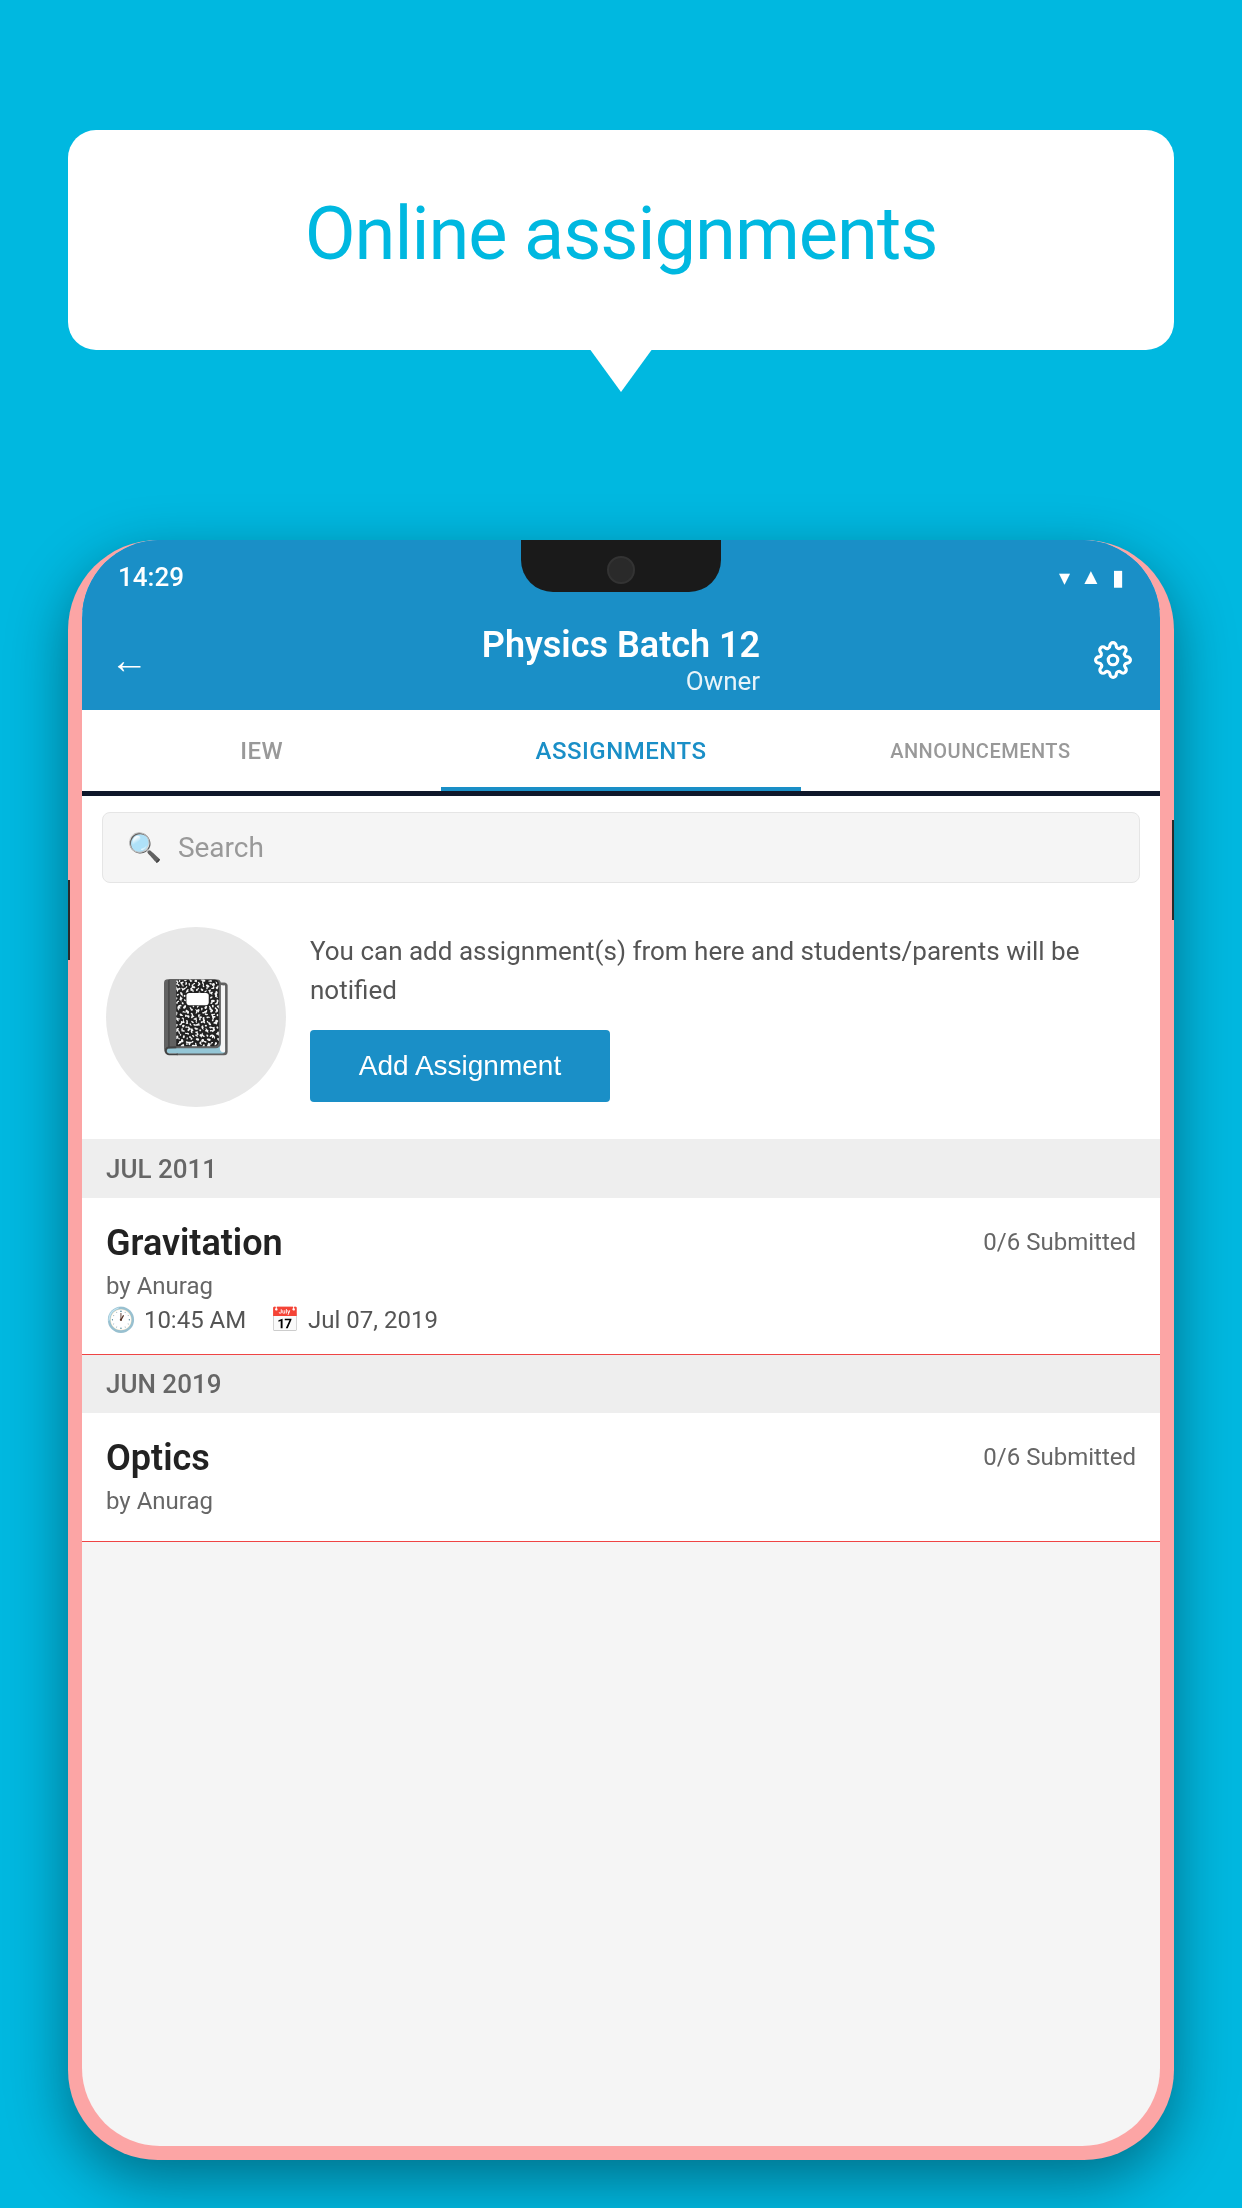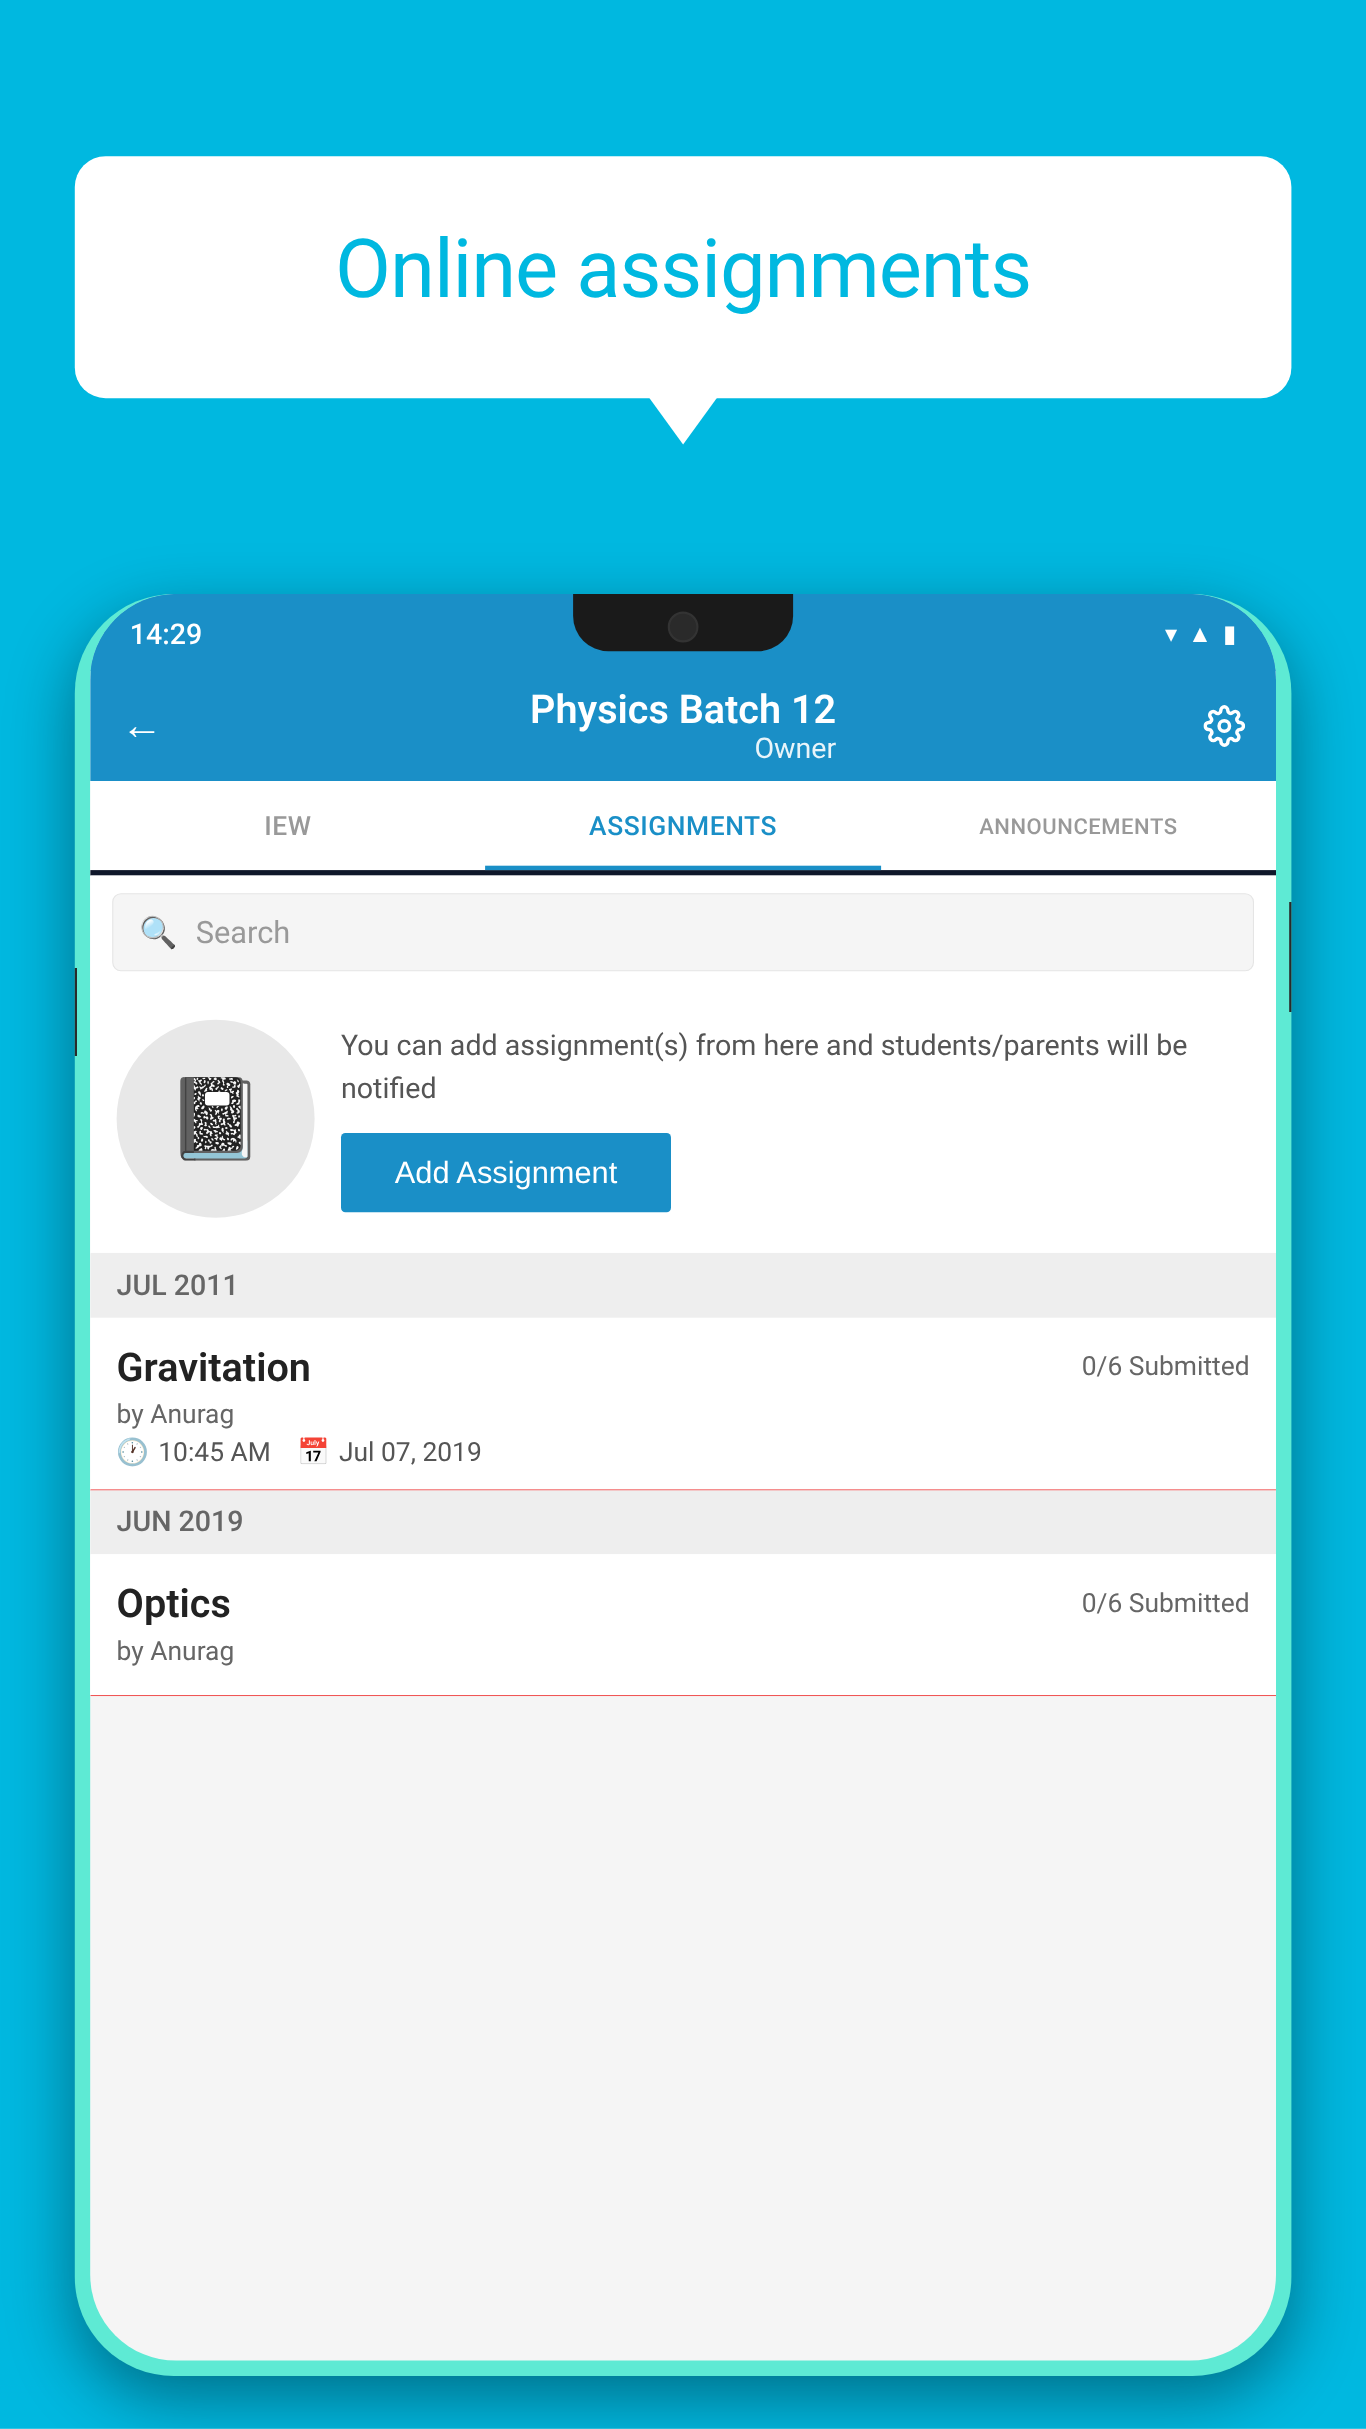--- a/index.html
+++ b/index.html
@@ -9,21 +9,21 @@
       height: 2208px;
       background-color: #00B8E0;
       font-family: 'Roboto', Arial, sans-serif;
       overflow: hidden;
       position: relative;
     }
 
     
     .speech-bubble-container {
       position: absolute;
-      top: 142px;
+      top: 130px;
       left: 68px;
       right: 68px;
     }
 
     .speech-bubble {
       background: white;
       border-radius: 28px;
       padding: 60px 70px 55px 70px;
       text-align: center;
       position: relative;
@@ -61,21 +61,21 @@
       position: absolute;
       top: 540px;
       left: 68px;
       right: 68px;
       bottom: 0;
     }
 
     .phone {
       width: 100%;
       height: 1620px;
-      background: #5eead4;
+      background: #fca5a5;
       border-radius: 90px;
       position: relative;
       overflow: hidden;
       box-shadow: 0 20px 60px rgba(0,0,0,0.4);
     }
 
     
     .phone-notch {
       position: absolute;
       top: 0;

